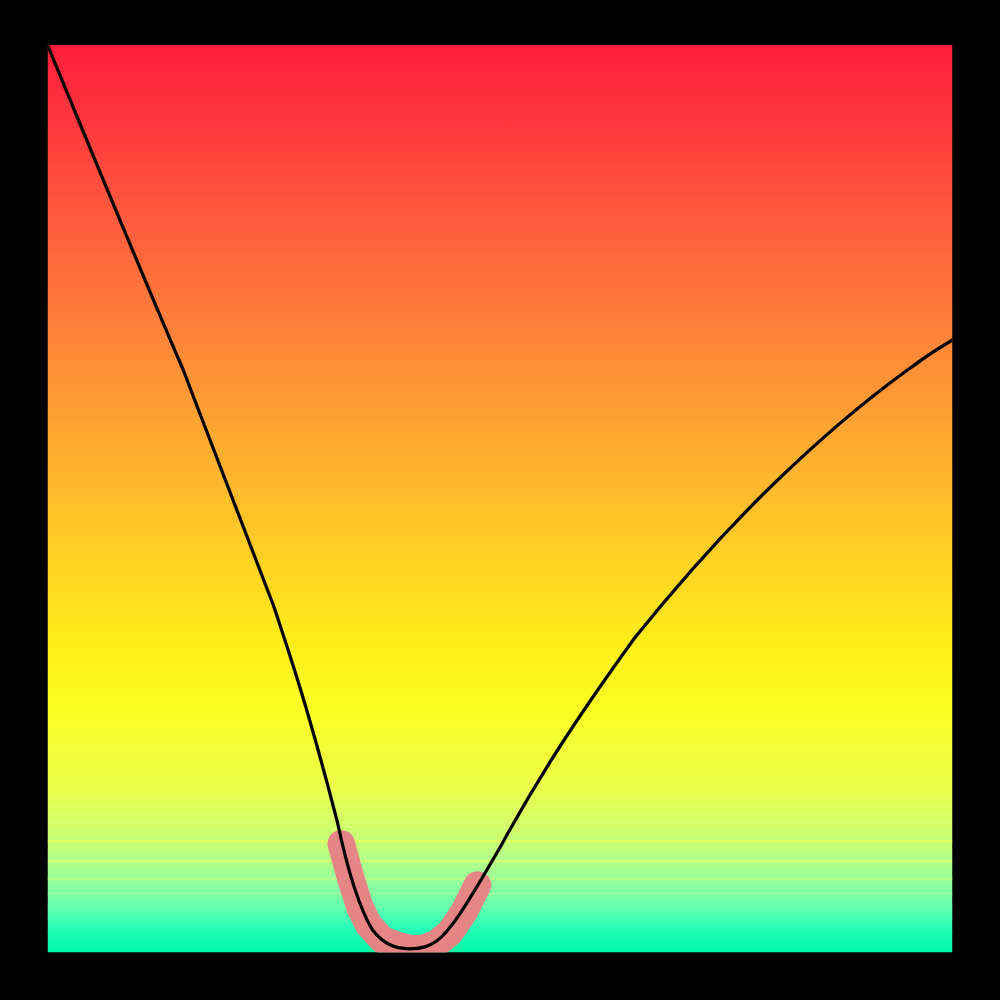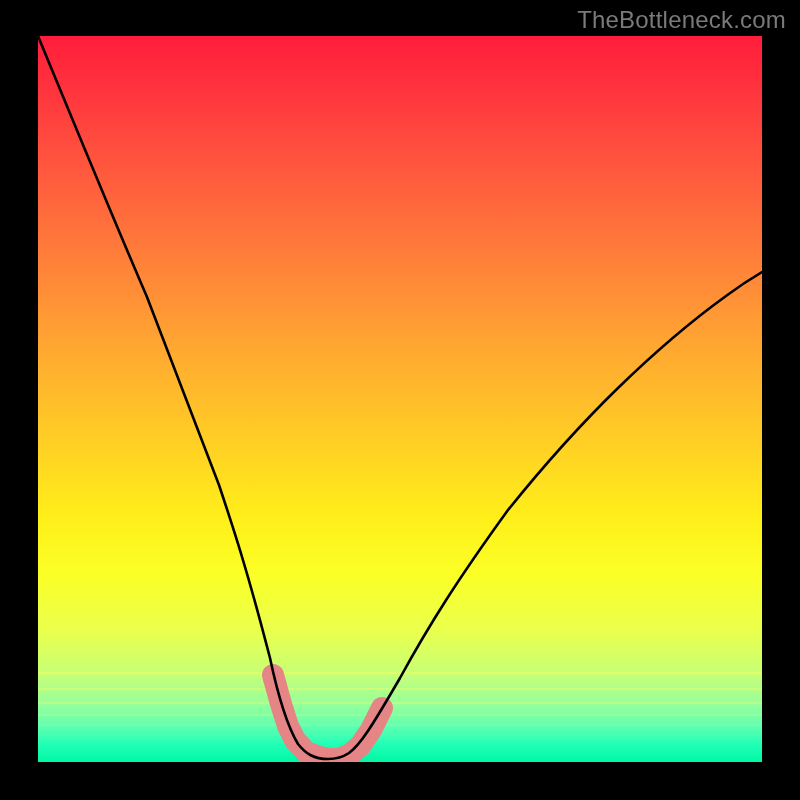--- a/index.html
+++ b/index.html
@@ -73,21 +73,20 @@
     width: 100%;
     height: 100%;
     overflow: visible;
   }
 </style>
 </head>
 <body>
 
 <div class="frame">
 
-  <div class="watermark">TheBottleneck.com</div>
 
   <div class="plot-area">
     <div class="gradient"></div>
 
     <div class="band" style="bottom:88px;background:#f6ff5a"></div>
     <div class="band" style="bottom:72px;background:#e8ff6e"></div>
     <div class="band" style="bottom:58px;background:#ccff85"></div>
     <div class="band" style="bottom:46px;background:#a8ff98"></div>
     <div class="band" style="bottom:36px;background:#7effab"></div>
     <div class="band" style="bottom:26px;background:#4dffb5"></div>

